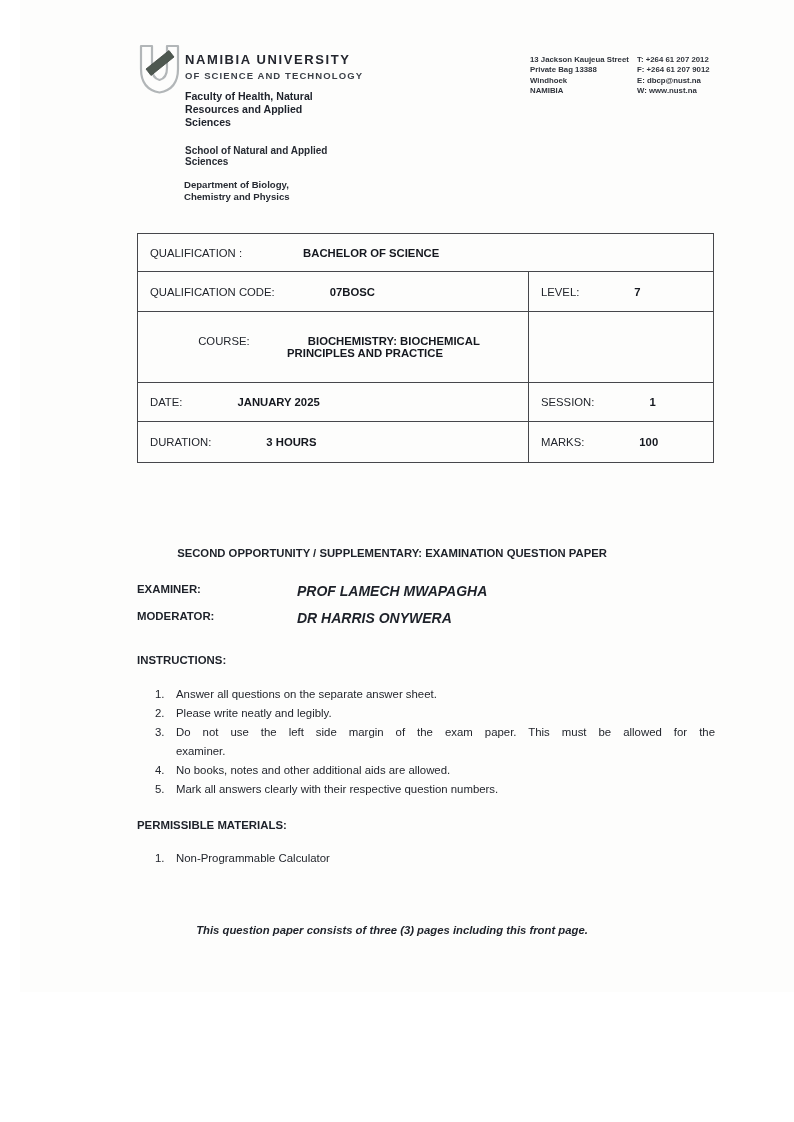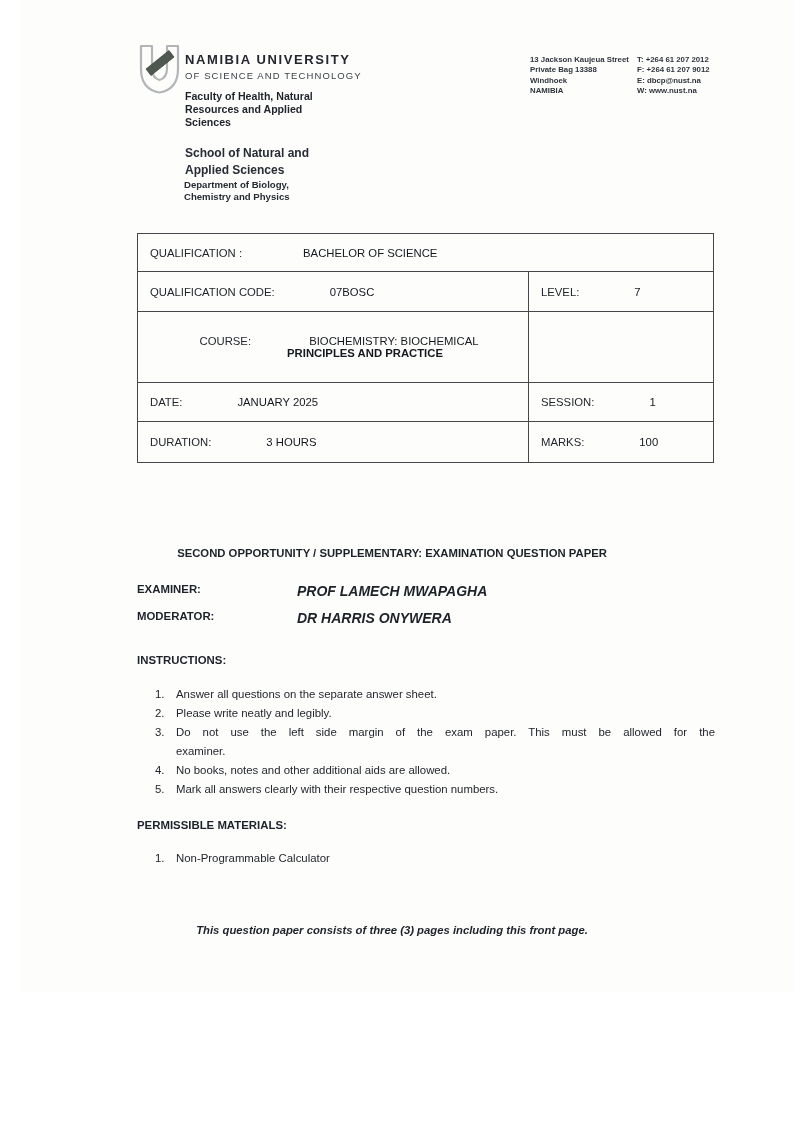--- a/index.html
+++ b/index.html
@@ -4,37 +4,37 @@
 <style>
   html,body{margin:0;padding:0;background:#ffffff;}
   .page{
     position:relative;width:794px;height:992px;background:#fdfdfc;
     font-family:"Liberation Sans", sans-serif;color:#23262e;overflow:hidden;margin-left:20px;
   }
   
   .logo{position:absolute;left:116px;top:44px;width:47px;height:51px;}
   .univ{position:absolute;left:165px;top:52px;}
   .univ-l1{font-size:13px;font-weight:700;letter-spacing:1.6px;color:#23262e;white-space:nowrap;}
-  .univ-l2{font-size:9.5px;font-weight:400;letter-spacing:1.1px;color:#3a3f47;margin-top:3px;white-space:nowrap;}
+  .univ-l2{font-size:9.5px;font-weight:700;letter-spacing:1.1px;color:#3a3f47;margin-top:3px;white-space:nowrap;}
   .faculty{position:absolute;left:165px;top:90px;width:150px;font-size:10.6px;font-weight:700;line-height:13px;color:#1e222b;}
-  .school{position:absolute;left:165px;top:145px;width:165px;font-size:12px;font-weight:600;line-height:17px;color:#272b33;}
+  .school{position:absolute;left:165px;top:145px;width:165px;font-size:10px;font-weight:600;line-height:11px;color:#272b33;}
   .dept{position:absolute;left:164px;top:179px;width:140px;font-size:9.6px;font-weight:600;line-height:12px;color:#272b33;}
   .addr{position:absolute;left:510px;top:55px;font-size:7.8px;font-weight:600;line-height:10.4px;color:#30343c;}
   .tels{position:absolute;left:617px;top:55px;font-size:7.8px;font-weight:600;line-height:10.4px;color:#30343c;}
   
   .tbl{position:absolute;left:117px;top:233px;width:577px;border:1.6px solid #46474b;box-sizing:border-box;background:transparent;}
   .tr{display:flex;border-top:1.6px solid #46474b;box-sizing:border-box;}
   .tr:first-child{border-top:none;}
   .td-full{width:100%;display:flex;align-items:center;padding-left:12px;box-sizing:border-box;}
   .td-l{width:391px;display:flex;align-items:center;padding-left:12px;border-right:1.6px solid #46474b;box-sizing:border-box;}
   .td-r{flex:1;display:flex;align-items:center;padding-left:12px;box-sizing:border-box;}
   .h1{height:37px}.h2{height:40px}.h3{height:71px}.h4{height:39px}.h5{height:41px}
   .tbl{font-size:11.3px;color:#23262d;}
   .lbl{font-weight:400;white-space:pre;}
-  .val{font-weight:400;color:#15181f;margin-left:7px;white-space:pre;padding-left:48px;}
+  .val{font-weight:700;color:#15181f;margin-left:7px;white-space:pre;padding-left:48px;}
   .val-wide{margin-left:13px;}
   .course-cell{display:flex;flex-direction:column;justify-content:center;}
   .course-l2{margin-left:52px;font-weight:700;color:#15181f;}
   
   .center-line{position:absolute;left:84px;width:576px;text-align:center;font-size:11.3px;font-weight:700;color:#1d2129;}
   .title{top:547px;}
   .footnote{top:924px;font-style:italic;}
   .pers-label{position:absolute;left:117px;font-size:11.4px;font-weight:700;color:#1d2129;}
   .pers-value{position:absolute;left:277px;font-size:14px;font-weight:700;font-style:italic;color:#1d2129;}
   .exam-y{top:583px;} .mod-y{top:610px;}

